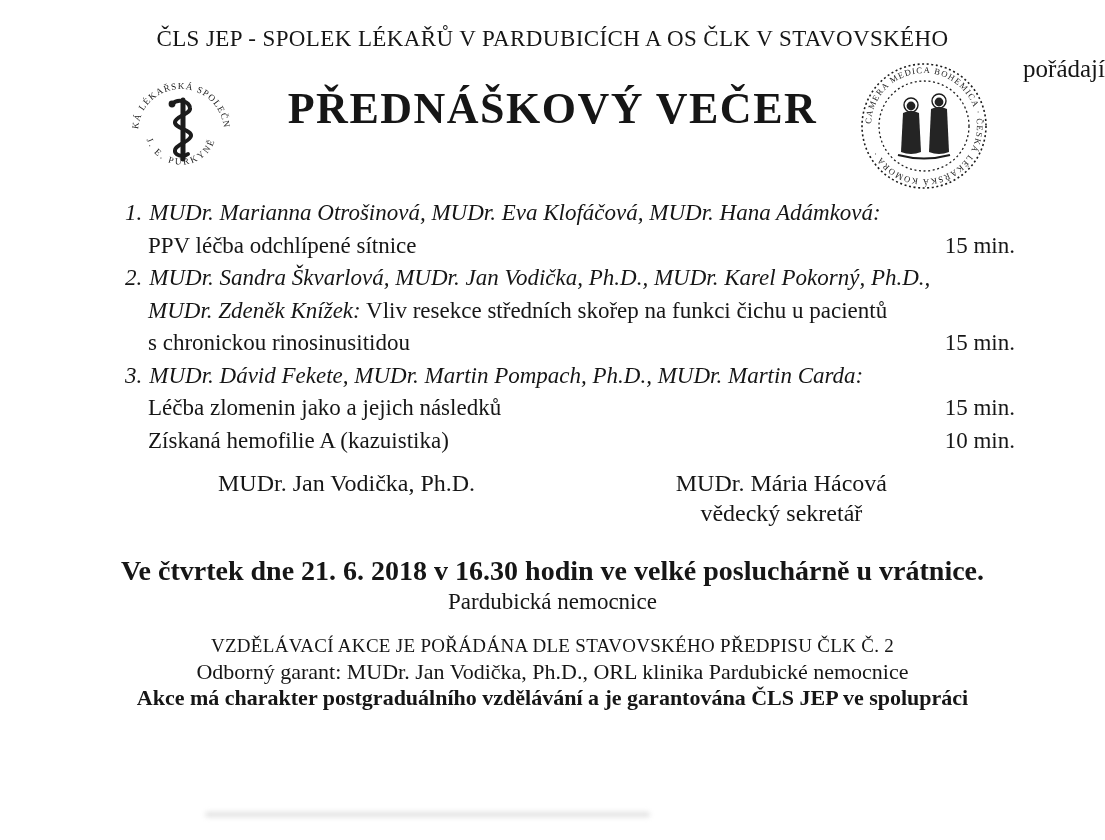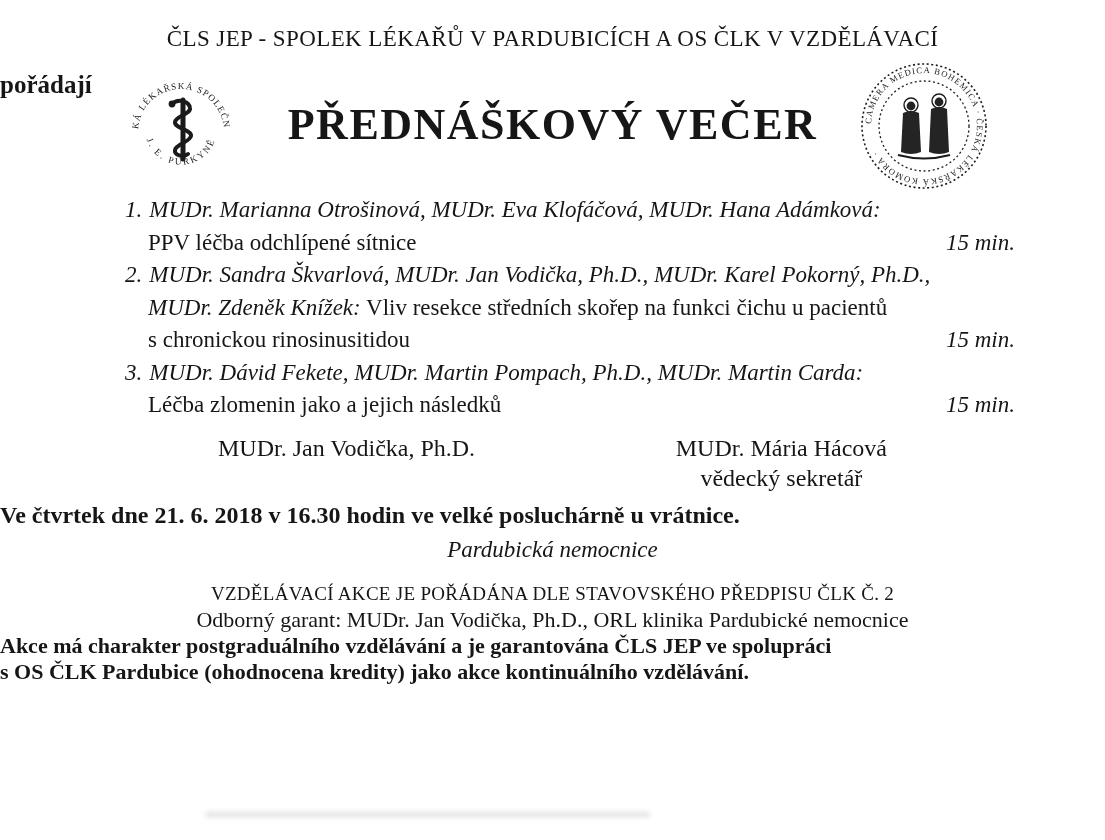--- a/index.html
+++ b/index.html
@@ -12,94 +12,94 @@
     overflow: hidden;
   }
   .organizer {
     text-align: center;
     padding-top: 26px;
     font-size: 23px;
     letter-spacing: 0.4px;
     white-space: nowrap;
   }
   .subtitle {
-    text-align: left;
+    text-align: right;
     font-size: 25px;
-    font-weight: bold;
-    margin-top: 19px;
+    font-weight: normal;
+    margin-top: 3px;
   }
   .main-title {
     text-align: center;
     font-size: 44px;
     font-weight: bold;
     letter-spacing: 1.5px;
     white-space: nowrap;
   }
   .logo { position: absolute; }
   .logo-left { left: 126px; top: 74px; width: 110px; height: 110px; }
   .logo-right { left: 858px; top: 60px; width: 132px; height: 132px; }
 
   .program {
-    margin: 44px 0 0 125px;
+    margin: 63px 0 0 125px;
     width: 890px;
     font-size: 23px;
     line-height: 32.5px;
   }
   .p-line { white-space: nowrap; }
   .p-line.flex { display: flex; justify-content: space-between; white-space: normal; }
   .p-line .left-part { white-space: nowrap; }
   .indent { padding-left: 23px; gap: 30px; }
   .it { font-style: italic; }
   .num { font-style: italic; margin-right: 7px; }
-  .dur { font-style: italic; }
+  .dur { }
 
   .signatories {
     display: flex;
     justify-content: space-between;
     margin: 11px 0 0 0;
     padding: 0 218px 0 218px;
     font-size: 24px;
     line-height: 30px;
   }
   .sig-block { text-align: center; }
 
   .date-line {
-    font-size: 24px;
+    text-align: center;
+    font-size: 28px;
     font-weight: bold;
-    margin-top: 9px;
+    margin-top: 27px;
     white-space: nowrap;
   }
   .venue {
     text-align: center;
     font-size: 23px;
-    margin-top: 8px;
-    font-style: italic;
+    margin-top: 2px;
   }
 
   .footer { margin-top: 18px; line-height: 26px; }
   .f1 { text-align: center; font-size: 19px; letter-spacing: 0.3px; white-space: nowrap; }
   .f2 { text-align: center; font-size: 22px; white-space: nowrap; }
-  .f3, .f4 { font-size: 22px; font-weight: bold; white-space: nowrap; }
+  .f3, .f4 { text-align: center; font-size: 22px; font-weight: bold; white-space: nowrap; }
 
   .smudge {
     position: absolute;
     left: 205px; top: 812px;
     width: 445px; height: 5px;
     background: #c9c9c9;
     opacity: 0.55;
     filter: blur(2.5px);
     border-radius: 3px;
   }
   svg text { fill: #1b1b1b; font-family: "Liberation Serif", serif; }
   svg .stroke { stroke: #1b1b1b; fill: none; }
 </style>
 </head>
 <body>
 
-<div class="organizer">ČLS JEP - SPOLEK LÉKAŘŮ V PARDUBICÍCH A OS ČLK V VZDĚLÁVACÍ</div>
+<div class="organizer">ČLS JEP - SPOLEK LÉKAŘŮ V PARDUBICÍCH A OS ČLK V STAVOVSKÉHO</div>
 <div class="subtitle">pořádají</div>
 <div class="main-title">PŘEDNÁŠKOVÝ VEČER</div>
 
 <div class="logo logo-left">
   <svg viewBox="0 0 110 110" width="110" height="110">
     <defs>
       <path id="clsTop" d="M 12,58 A 43,43 0 1 1 98,58" fill="none"></path>
       <path id="clsBot" d="M 20,63 A 36,36 0 0 0 90,63" fill="none"></path>
     </defs>
     <text font-size="9.2" letter-spacing="1.1">
@@ -166,20 +166,24 @@
     <div class="p-line">
       <span class="num">3.</span><span class="it">MUDr. Dávid Fekete, MUDr. Martin Pompach, Ph.D., MUDr. Martin Carda:</span>
     </div>
     <div class="p-line flex indent">
       <span class="left-part">Léčba zlomenin jako a jejich následků</span>
       <span class="dur">15 min.</span>
     </div>
   </div>
 
   <div class="item">
+    <div class="p-line flex indent">
+      <span class="left-part">Získaná hemofilie A (kazuistika)</span>
+      <span class="dur">10 min.</span>
+    </div>
   </div>
 
 </div>
 
 <div class="signatories">
   <div class="sig-block">
     <div>MUDr. Jan Vodička, Ph.D.</div>
   </div>
   <div class="sig-block">
     <div>MUDr. Mária Hácová</div>
@@ -187,16 +191,15 @@
   </div>
 </div>
 
 <div class="date-line">Ve čtvrtek dne 21. 6. 2018 v 16.30 hodin ve velké posluchárně u vrátnice.</div>
 <div class="venue">Pardubická nemocnice</div>
 
 <div class="footer">
   <div class="f1">VZDĚLÁVACÍ AKCE JE POŘÁDÁNA DLE STAVOVSKÉHO PŘEDPISU ČLK Č. 2</div>
   <div class="f2">Odborný garant: MUDr. Jan Vodička, Ph.D., ORL klinika Pardubické nemocnice</div>
   <div class="f3">Akce má charakter postgraduálního vzdělávání a je garantována ČLS JEP ve spolupráci</div>
-  <div class="f4">s OS ČLK Pardubice (ohodnocena kredity) jako akce kontinuálního vzdělávání.</div>
 </div>
 
 <div class="smudge"></div>
 
 </body></html>

